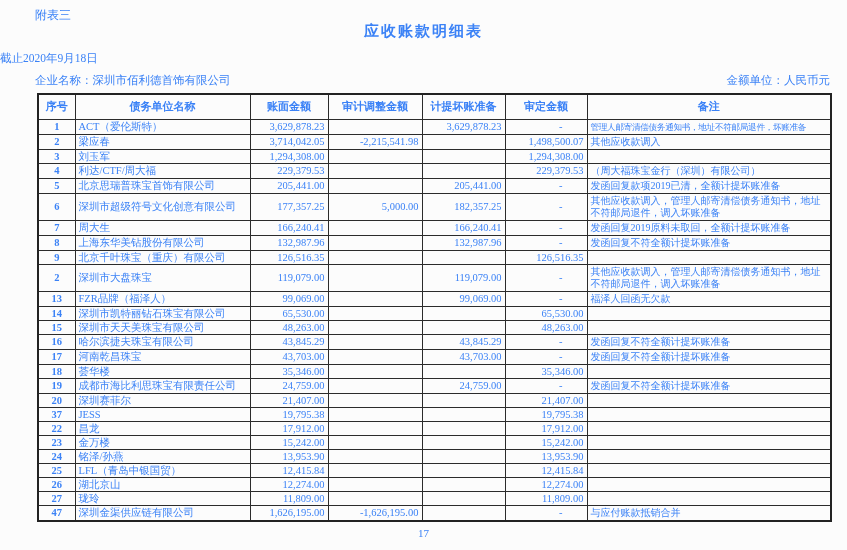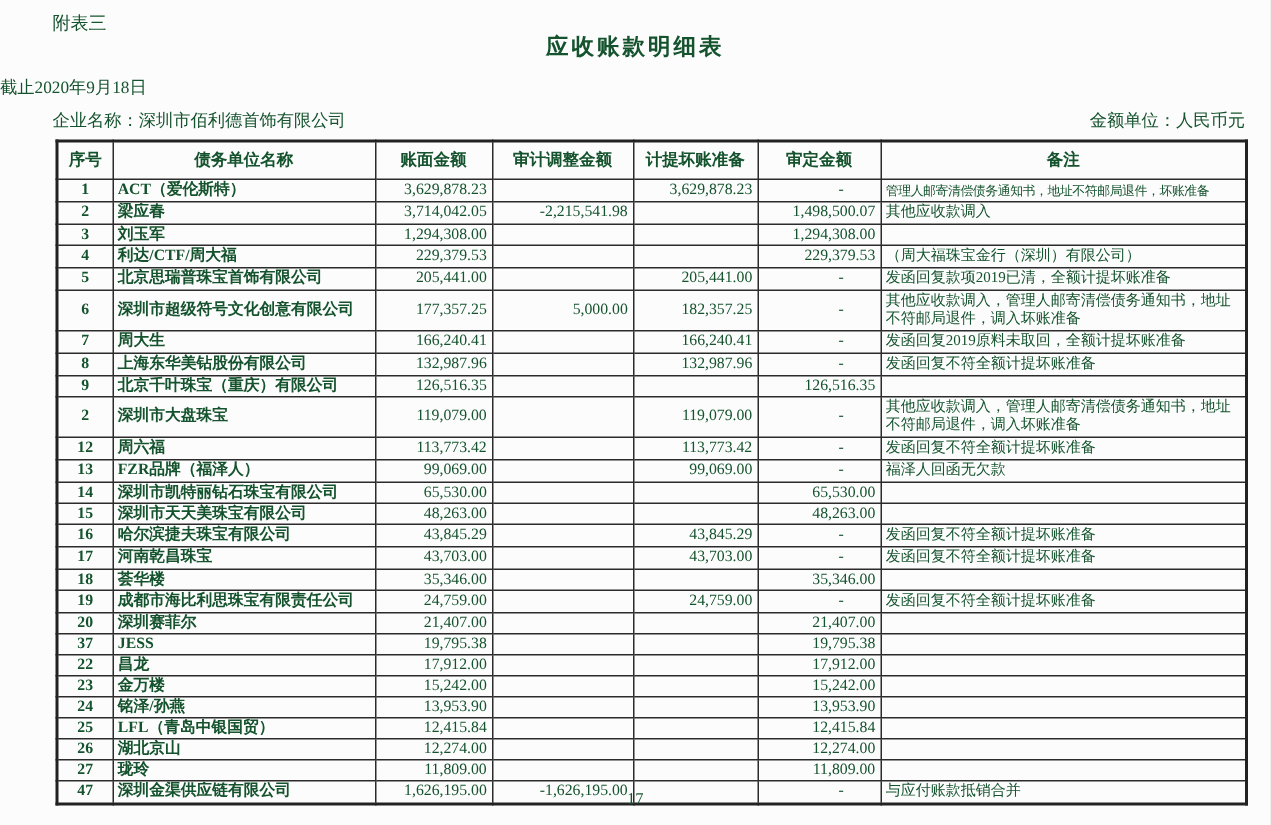--- a/index.html
+++ b/index.html
@@ -2,21 +2,21 @@
 <html><head>
 <meta charset="utf-8">
 <style>
   * { margin:0; padding:0; box-sizing:border-box; }
   html,body { background:#e9e9e9; }
   .page {
     position:relative;
     width:847px; height:550px;
     background:#fcfcfc;
     font-family:"Liberation Serif","DejaVu Serif",serif;
-    color:#14532d;
+    color:#3b82f6;
     overflow:hidden;
   }
   .attachment-label {
     position:absolute; left:35px; top:7px;
     font-size:12px;
   }
   .doc-title {
     position:absolute; left:0; right:0; top:22px;
     text-align:center; font-size:15px; font-weight:bold;
     letter-spacing:2px;
@@ -49,21 +49,21 @@
     height:25px; text-align:center;
     padding:0 2px; white-space:nowrap;
   }
   .receivables td {
     font-size:10.5px;
     height:13px; line-height:13px;
     padding:0 3px;
     vertical-align:middle;
   }
   td.col-no   { text-align:center; font-weight:bold; font-size:10.5px; }
-  td.col-name { text-align:left; white-space:nowrap;font-weight:bold; }
+  td.col-name { text-align:left; white-space:nowrap; }
   td.col-book, td.col-adjust, td.col-provision, td.col-approved {
     text-align:right; white-space:nowrap;
   }
   td.col-approved.dash { padding-right:24px; }
   td.col-remark {
     text-align:left; font-size:10px; line-height:12px;
     padding:1px 3px; white-space:normal;
   }
   td.col-remark.small {
     font-size:8.6px; letter-spacing:-0.3px; white-space:nowrap;margin-top:20px;
@@ -194,29 +194,20 @@
         <tr>
           <td class="col-no">2</td>
           <td class="col-name">深圳市大盘珠宝</td>
           <td class="col-book">119,079.00</td>
           <td class="col-adjust"></td>
           <td class="col-provision">119,079.00</td>
           <td class="col-approved dash">-</td>
           <td class="col-remark">其他应收款调入，管理人邮寄清偿债务通知书，地址不符邮局退件，调入坏账准备</td>
         </tr>
         <tr>
-          <td class="col-no">12</td>
-          <td class="col-name">周六福</td>
-          <td class="col-book">113,773.42</td>
-          <td class="col-adjust"></td>
-          <td class="col-provision">113,773.42</td>
-          <td class="col-approved dash">-</td>
-          <td class="col-remark">发函回复不符全额计提坏账准备</td>
-        </tr>
-        <tr>
           <td class="col-no">13</td>
           <td class="col-name">FZR品牌（福泽人）</td>
           <td class="col-book">99,069.00</td>
           <td class="col-adjust"></td>
           <td class="col-provision">99,069.00</td>
           <td class="col-approved dash">-</td>
           <td class="col-remark">福泽人回函无欠款</td>
         </tr>
         <tr>
           <td class="col-no">14</td>

